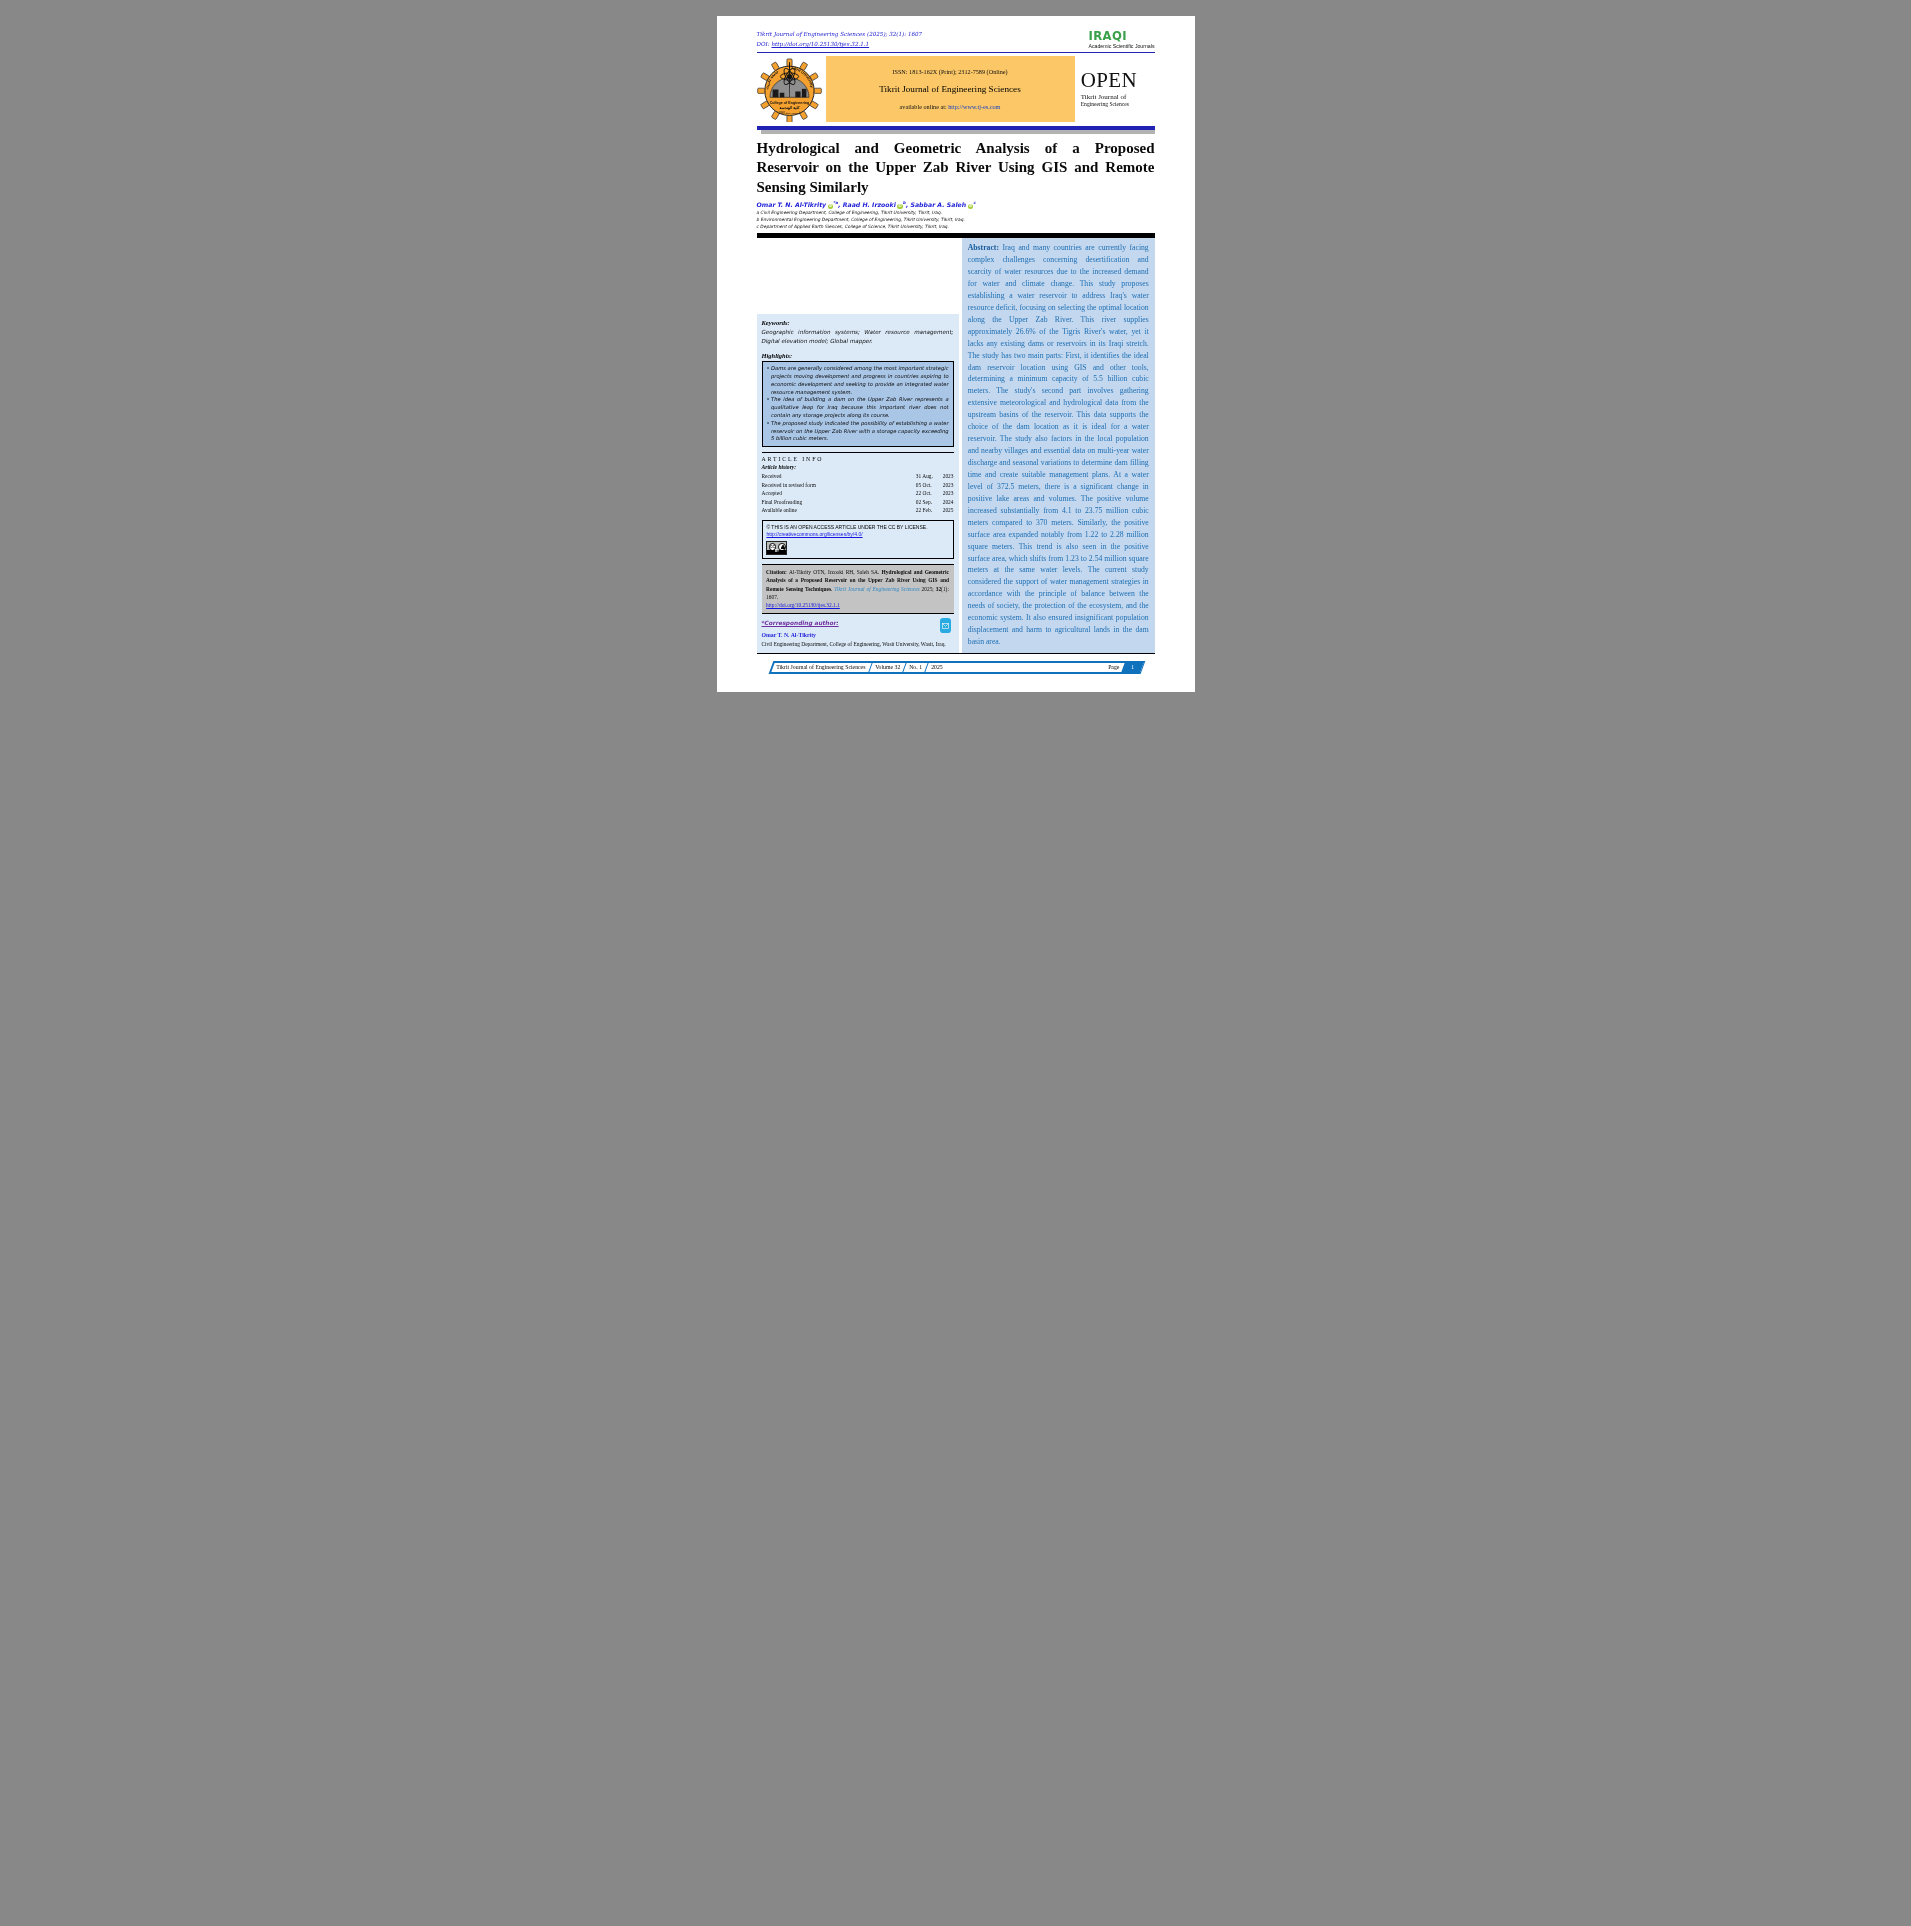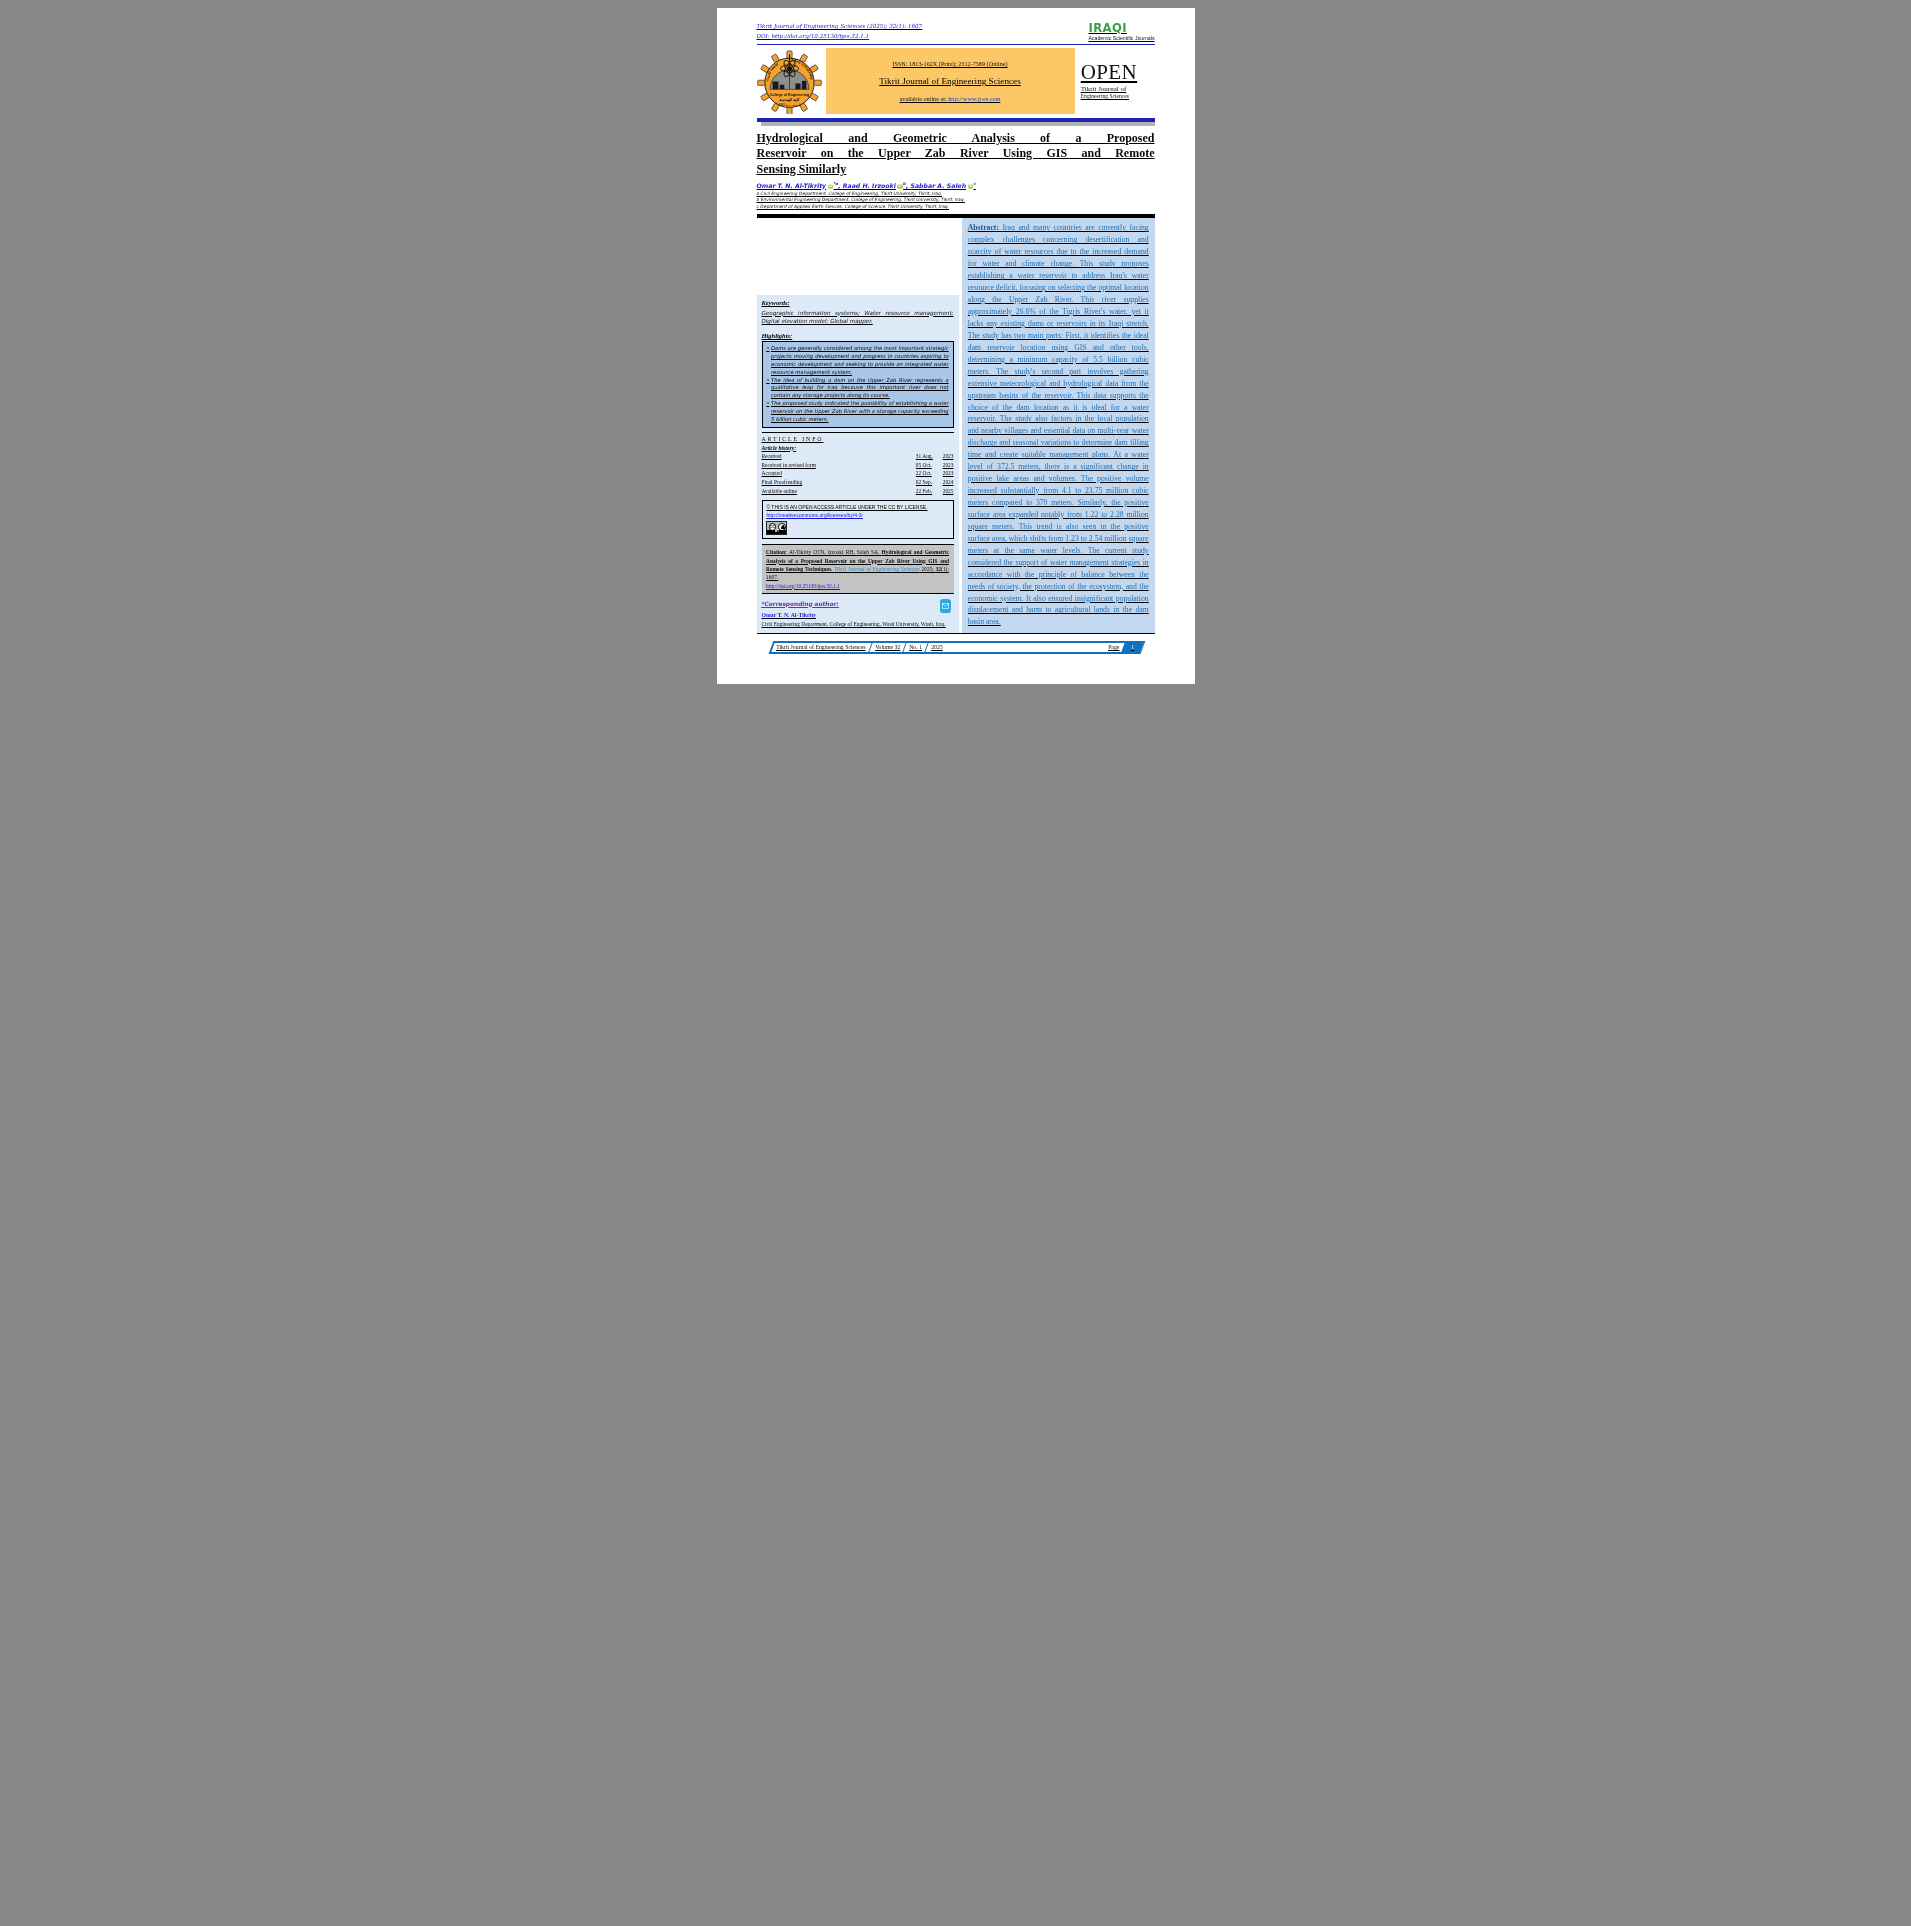--- a/index.html
+++ b/index.html
@@ -5,21 +5,21 @@
   :root{
     --banner_orange:#fbc767; --link_blue:#1515e0; --abstract_blue:#1e6fb4;
     --divider_blue:#1072bd; --orcid_green:#a6ce39; --asj_green:#3aa04a;
     --corresponding_purple:#7030a0; --leftcol_bg:#dceaf8; --abstract_bg:#c3d7ee;
     --highlight_bg:#a9c6e6; --citation_bg:#c3c3c3; --navy:#2121b4;
     --author_blue:#1f1fd8; --journal_italic_blue:#2e86c5; --footer_blue:#1072bd;
     --email_blue:#29abe2; --header_blue:#2020d0;
   }
   *{margin:0;padding:0;box-sizing:border-box;}
   body{background:#888;font-family:"Liberation Serif",serif;}
-  .page{width:478px;min-height:676px;background:#fff;margin:8px auto;position:relative;overflow:hidden;text-decoration:underline;}
+  .page{width:478px;min-height:676px;background:#fff;margin:16px auto;position:relative;overflow:hidden;}
 
   
   .header-row{display:flex;justify-content:space-between;align-items:flex-start;margin:14px 40px 0;}
   .header-left{font-family:"DejaVu Serif",serif;font-style:italic;color:var(--header_blue);font-size:5.6px;line-height:1.75;}
   .header-left a{color:var(--header_blue);text-decoration:underline;}
   .asj-logo{text-align:left;margin-top:0.8px;}
   .asj-iraqi{font-family:"DejaVu Sans",sans-serif;font-weight:800;color:var(--asj_green);font-size:11.6px;letter-spacing:0.4px;line-height:1;}
   .asj-sub{font-family:"Liberation Sans",sans-serif;color:#111;font-size:5.2px;margin-top:0.8px;}
   .header-rule{height:1.2px;background:var(--navy);margin:2.3px 40px 0;}
 
@@ -33,21 +33,21 @@
   .banner-avail a{color:#1740c8;text-decoration:none;}
   .tjes-logo{width:80px;background:#fff;display:flex;flex-direction:column;justify-content:center;padding-left:6.2px;}
   .tjes-acr{font-size:21px;line-height:.95;color:#111;letter-spacing:0.4px;}
   .tjes-l1{font-size:7px;color:#111;margin-top:1.5px;}
   .tjes-l2{font-size:5.6px;color:#111;}
 
   .bar-blue{height:4.2px;background:var(--navy);margin:3.9px 40px 0;}
   .bar-gray{height:3.9px;background:#b3b3b3;margin:0 40px 0 44px;}
 
   
-  .title{margin:4.6px 40px 1.5px;font-weight:bold;font-size:12px;line-height:1.3;color:#0a0a0a;}
+  .title{margin:4.6px 40px 1.5px;font-weight:bold;font-size:15px;line-height:1.3;color:#0a0a0a;}
   .title .jline{text-align:justify;text-align-last:justify;}
   .authors{margin:3.1px 40px 0.8px;font-family:"DejaVu Sans",sans-serif;font-style:italic;font-weight:bold;color:var(--author_blue);font-size:6.2px;}
   .authors sup{font-size:4px;vertical-align:super;}
   .orcid{display:inline-block;width:5.4px;height:5.4px;border-radius:50%;background:var(--orcid_green);color:#fff;font:bold 3.1px/5.4px "Liberation Sans",sans-serif;text-align:center;font-style:normal;margin:0 0.4px 0 1.5px;vertical-align:0.8px;}
   .affiliations{margin:1.5px 40px 0;font-family:"DejaVu Sans",sans-serif;font-style:italic;font-size:4.4px;color:#111;line-height:1.5;}
 
   .black-bar{height:4.2px;background:#000;margin:3.1px 40px 0;}
 
   
   .columns{display:flex;margin:0 40px;min-height:403px;border-bottom:1.5px solid #000;align-items:flex-end;}

